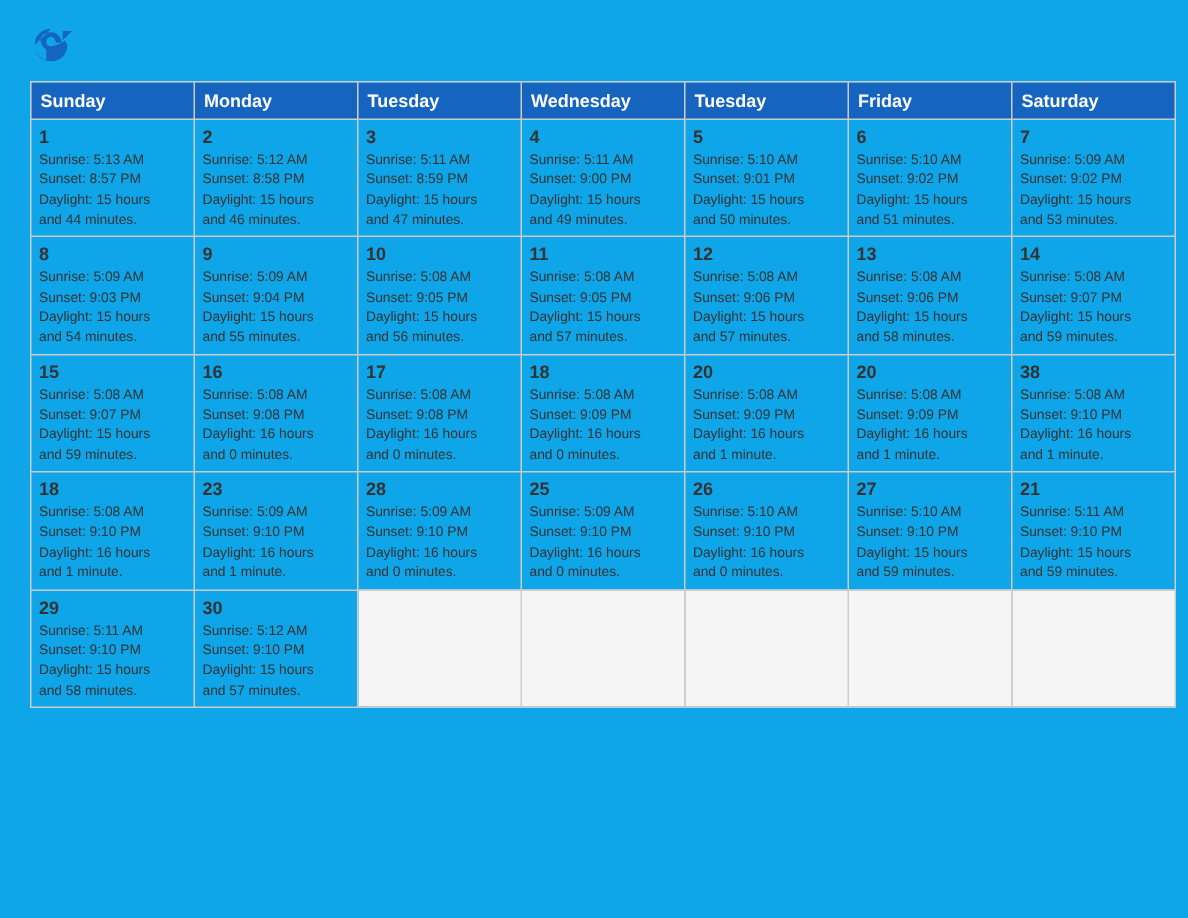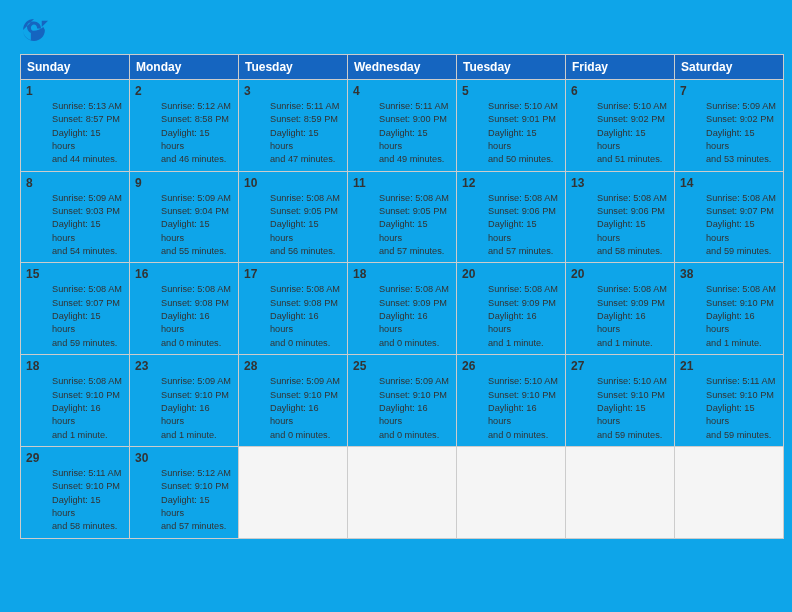--- a/index.html
+++ b/index.html
@@ -73,21 +73,20 @@
     .day-num {
       font-size: 12px;
       font-weight: bold;
       margin-bottom: 2px;
       display: block;
     }
     .cell-text {
       line-height: 1.45;
       font-size: 9.2px;
       color: #333;
-      margin-left: 26px;
     }
   </style>
 </head>
 <body>
 
 <div class="page">
   <div class="header">
     <div class="logo">
       <svg class="logo-icon" viewBox="0 0 36 36">
         <path d="M18 4 C10 4 4 10 4 18 C4 24 8 29 14 31 L14 22 C11 20 9 17 9 14 C9 10 13 7 18 7 C23 7 27 11 27 16 L22 16 C22 13 20 11 18 11 C16 11 14 13 14 15 C14 18 16 19 18 19 C21 19 27 17 30 14 L32 18 C32 26 26 32 18 32 C10 32 4 26 4 18" fill="#1565c0"></path>

